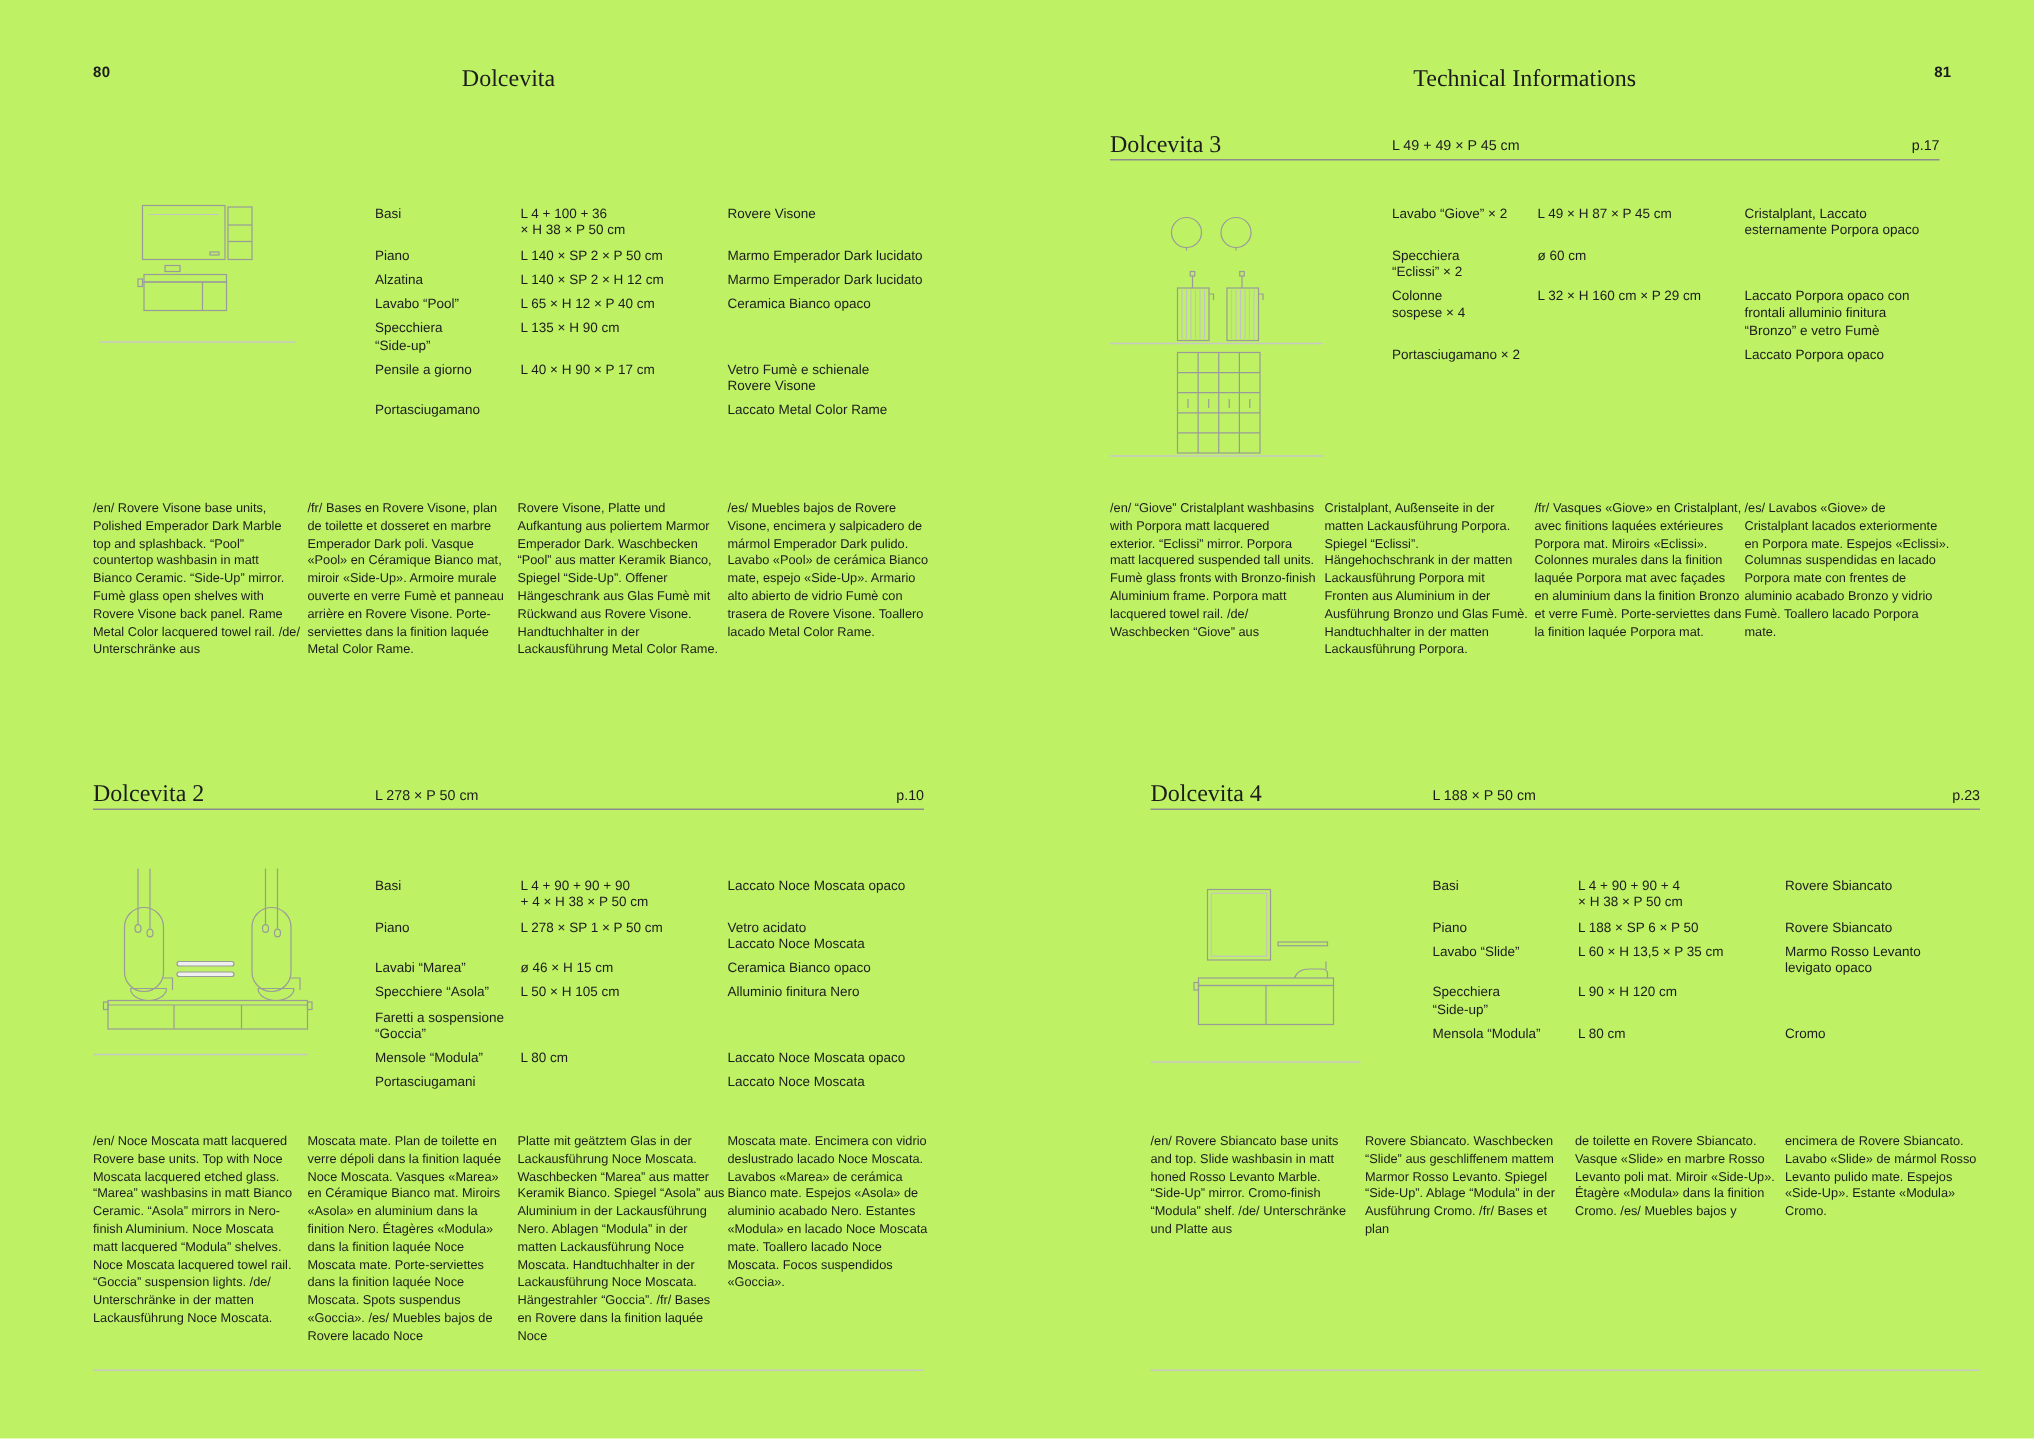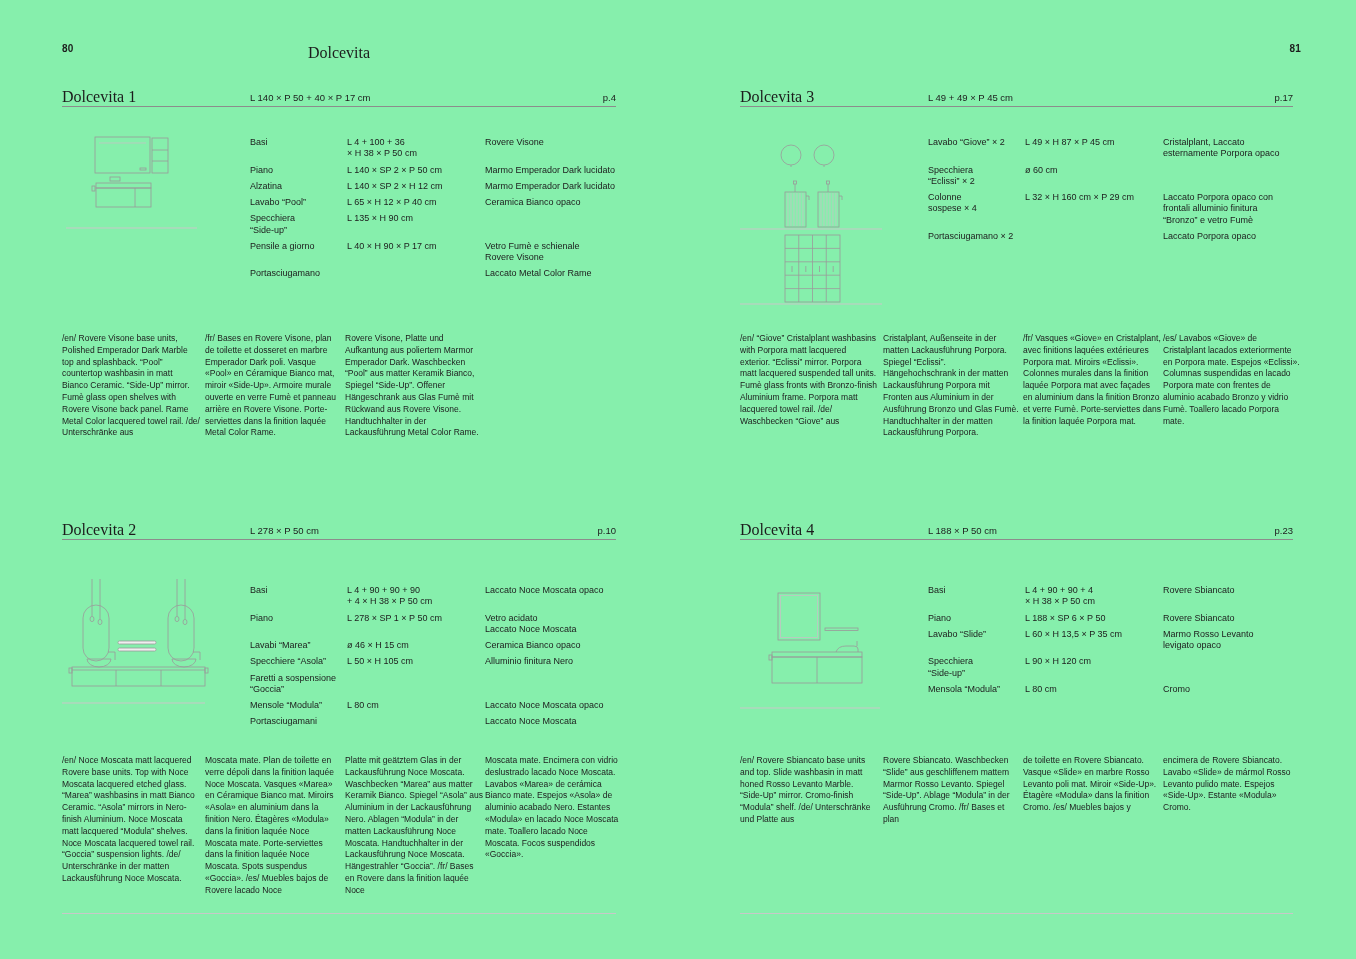--- a/index.html
+++ b/index.html
@@ -1,30 +1,30 @@
 <!DOCTYPE html>
 <html><head>
 <meta charset="utf-8">
 <style>
   html,body{margin:0;padding:0;background:#ffffff;}
-  .spread{position:relative;width:1356px;height:959px;background:#86efac;
+  .spread{position:relative;width:1356px;height:959px;background:#bef264;
           font-family:"Liberation Sans",sans-serif;color:#1c1c1c;overflow:hidden;}
 
   .folio{position:absolute;top:43px;font-size:10px;font-weight:700;letter-spacing:.2px;}
   .folio-left{left:62px;}
   .folio-right{right:55px;}
   .running-head{position:absolute;top:44px;font-family:"Liberation Serif",serif;font-size:16px;text-align:center;}
   .rh-left{left:62px;width:554px;}
   .rh-right{left:740px;width:553px;}
 
   .product{position:absolute;}
   .p1{left:62px;top:88px;width:554px;height:430px;}
   .p2{left:62px;top:521px;width:554px;height:438px;}
   .p3{left:740px;top:88px;width:553px;height:430px;}
-  .p4{left:740px;top:521px;width:553px;height:438px;}
+  .p4{left:767px;top:521px;width:553px;height:438px;}
 
   .title-row{position:relative;height:18px;}
   .product-title{font-family:"Liberation Serif",serif;font-size:16px;line-height:16px;}
   .title-dims{position:absolute;left:188px;top:4px;font-size:9.5px;}
   .title-pageref{position:absolute;right:0;top:4px;font-size:9.5px;}
   .title-rule{position:absolute;left:0;right:0;top:18px;border-top:1px solid #8c8c8c;}
 
   .diagram{position:absolute;}
 
   .specs{position:absolute;left:188px;width:366px;}
@@ -46,29 +46,24 @@
   svg .floor{stroke:#c8c8c8;stroke-width:1;fill:none;}
   svg .lt{stroke:#c4c4c4;stroke-width:0.8;fill:none;}
 </style>
 </head>
 <body>
 
 <div class="spread">
 
   <div class="folio folio-left">80</div>
   <div class="running-head rh-left">Dolcevita</div>
+  <div class="running-head rh-right">Technical Informations</div>
   <div class="folio folio-right">81</div>
 
   <section class="product p1">
-    <div class="title-row">
-      <span class="product-title">Dolcevita 1</span>
-      <span class="title-dims">L 140 × P 50 + 40 × P 17 cm</span>
-      <span class="title-pageref">p.4</span>
-      <div class="title-rule"></div>
-    </div>
     <svg class="diagram" style="left:0;top:40px" width="170" height="110" viewBox="0 0 170 110">
       <g>
         <rect class="ln" x="33" y="9" width="55" height="36"></rect>
         <line class="lt" x1="37" y1="15" x2="84" y2="15"></line>
         <rect class="ln" x="78" y="40" width="6" height="2"></rect>
       </g>
       <g>
         <rect class="ln" x="90" y="10" width="16" height="35"></rect>
         <line class="ln" x1="90" y1="22" x2="106" y2="22"></line>
         <line class="ln" x1="90" y1="33" x2="106" y2="33"></line>
@@ -130,20 +125,21 @@
         </div>
       </div>
     <div class="descs" style="top:245px">
 
         <div class="desc-col">/en/ Rovere Visone base units, Polished Emperador Dark Marble top and splashback. “Pool” countertop washbasin in matt Bianco Ceramic. “Side-Up” mirror. Fumè glass open shelves with Rovere Visone back panel. Rame Metal Color lacquered towel rail. /de/ Unterschränke aus</div>
 
         <div class="desc-col">/fr/ Bases en Rovere Visone, plan de toilette et dosseret en marbre Emperador Dark poli. Vasque «Pool» en Céramique Bianco mat, miroir «Side-Up». Armoire murale ouverte en verre Fumè et panneau arrière en Rovere Visone. Porte-serviettes dans la finition laquée Metal Color Rame.</div>
 
         <div class="desc-col">Rovere Visone, Platte und Aufkantung aus poliertem Marmor Emperador Dark. Waschbecken “Pool” aus matter Keramik Bianco, Spiegel “Side-Up”. Offener Hängeschrank aus Glas Fumè mit Rückwand aus Rovere Visone. Handtuchhalter in der Lackausführung Metal Color Rame.</div>
 
+        <div class="desc-col">/es/ Muebles bajos de Rovere Visone, encimera y salpicadero de mármol Emperador Dark pulido. Lavabo «Pool» de cerámica Bianco mate, espejo «Side-Up». Armario alto abierto de vidrio Fumè con trasera de Rovere Visone. Toallero lacado Metal Color Rame.</div>
       </div>
   </section>
 
   <section class="product p2">
     <div class="title-row">
       <span class="product-title">Dolcevita 2</span>
       <span class="title-dims">L 278 × P 50 cm</span>
       <span class="title-pageref">p.10</span>
       <div class="title-rule"></div>
     </div>

